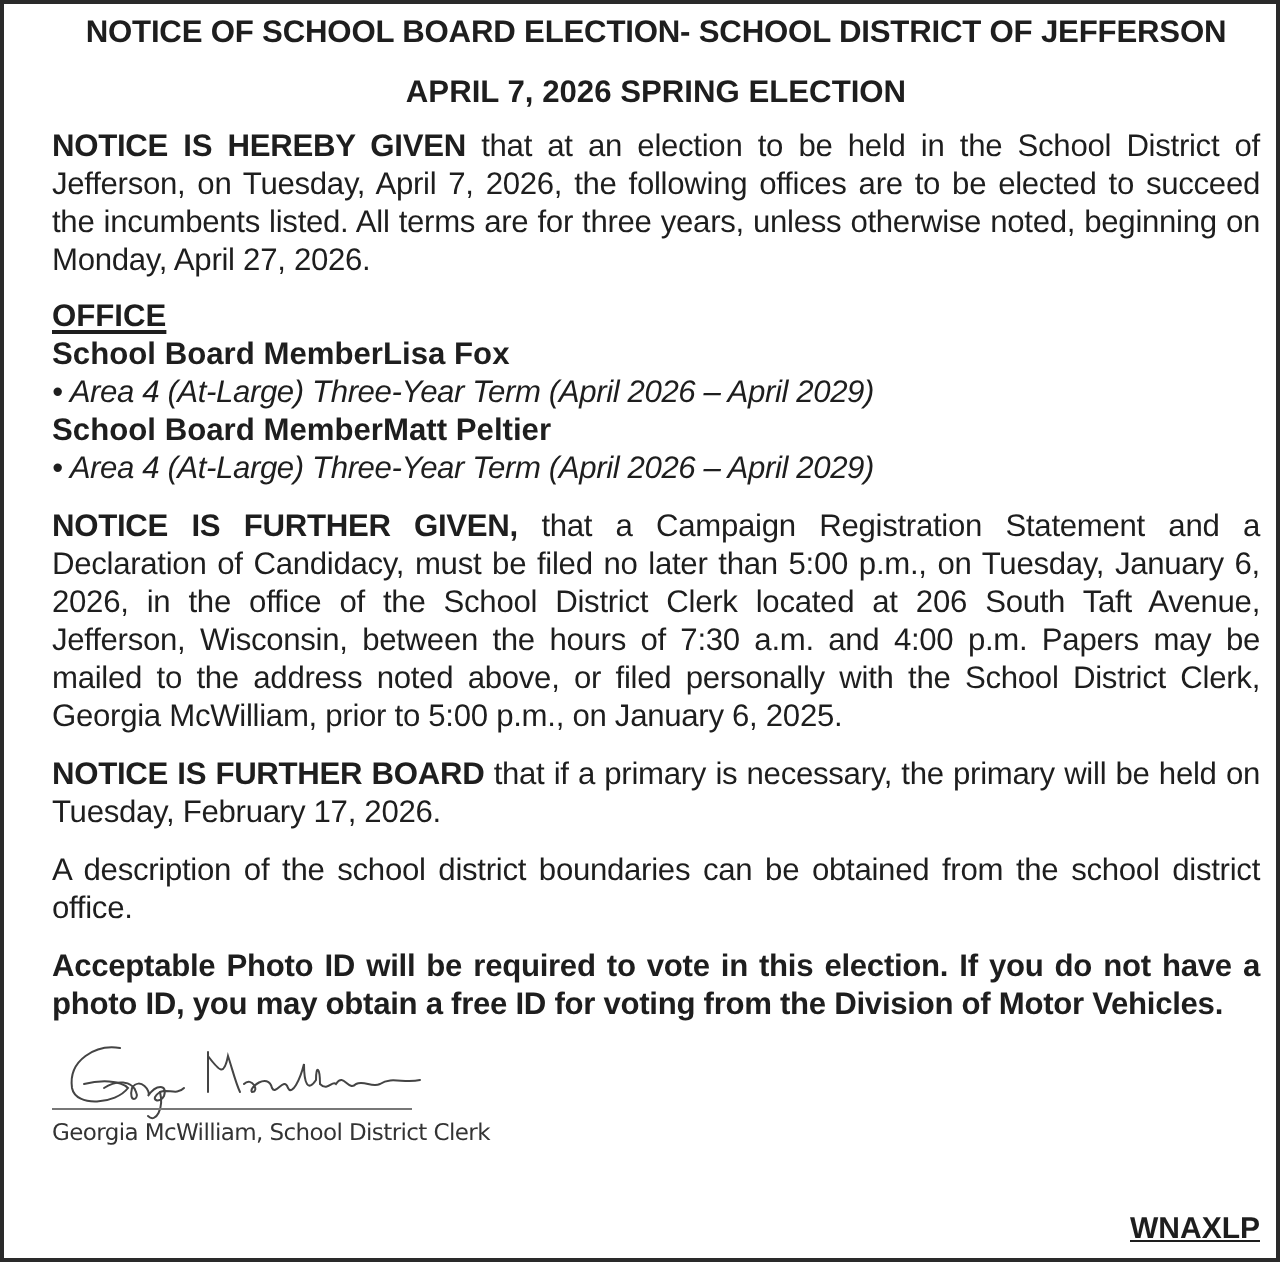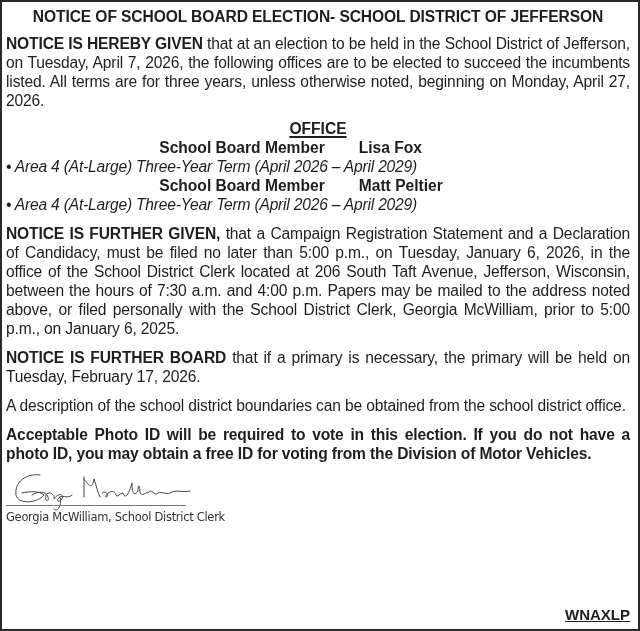--- a/index.html
+++ b/index.html
@@ -6,37 +6,37 @@
     body { width: 640px; height: 631px; overflow: hidden; }
     .notice {
       position: absolute; left: 0; top: 0;
       width: 636px; height: 627px;
       border: 2px solid #2a2a2a;
       background: #fff;
       color: #1e1e1e;
       font-family: "Liberation Sans", sans-serif;
       box-sizing: content-box;
     }
-    .inner { position: relative; padding: 6px 8px 0 4px; }
+    .inner { position: relative; padding: 6px 8px 0 24px; }
     .title {
       text-align: center; font-weight: bold; font-size: 15.6px; line-height: 18px;
       margin: 0; letter-spacing: -0.1px;
     }
     .subtitle {
       text-align: center; font-weight: bold; font-size: 15.6px; line-height: 18px;
       margin: 12px 0 0 0;
     }
     p.para {
       margin: 10px 0 0 0; font-size: 15.6px; line-height: 19px;
       text-align: justify; letter-spacing: -0.15px;
     }
     p.para.first { margin-top: 8px; }
     b { font-weight: bold; }
     .offices { margin-top: 9px; font-size: 15.6px; line-height: 19px; }
-    .orow { display: flex; justify-content: center; gap: 34px; }
+    .orow { display: flex; justify-content: flex-start; }
     .orow .left { font-weight: bold; }
     .orow .right { font-weight: bold; width: 118px; text-align: left; }
     .hdr { text-decoration: underline; text-decoration-thickness: 1.5px; text-underline-offset: 2px; }
     .term { font-style: italic; letter-spacing: -0.2px; }
     .sig-area { position: relative; margin-top: 6px; height: 62px; }
     .sig-svg { position: absolute; left: 4px; top: 0; }
     .sig-line { position: absolute; left: 0; top: 36px; width: 180px; height: 1px; background: #777; }
     .sig-caption {
       position: absolute; left: 0; top: 41px;
       font-family: "DejaVu Sans", sans-serif; font-size: 11.5px; color: #333;
@@ -46,20 +46,21 @@
       position: absolute; right: 8px; bottom: 6px;
       font-weight: bold; font-size: 15px; text-decoration: underline;
     }
   </style>
 </head>
 <body>
 
 <div class="notice">
   <div class="inner">
     <h1 class="title">NOTICE OF SCHOOL BOARD ELECTION- SCHOOL DISTRICT OF JEFFERSON</h1>
+    <h2 class="subtitle">APRIL 7, 2026 SPRING ELECTION</h2>
 
     <p class="para first"><b>NOTICE IS HEREBY GIVEN</b><span> that at an election to be held in the School District of Jefferson, on Tuesday, April 7, 2026, the following offices are to be elected to succeed the incumbents listed. All terms are for three years, unless otherwise noted, beginning on Monday, April 27, 2026.</span></p>
 
     <div class="offices">
       <div class="orow">
         <span class="left hdr">OFFICE</span>
       </div>
       <div class="orow">
         <span class="left">School Board Member</span>
         <span class="right">Lisa Fox</span>

